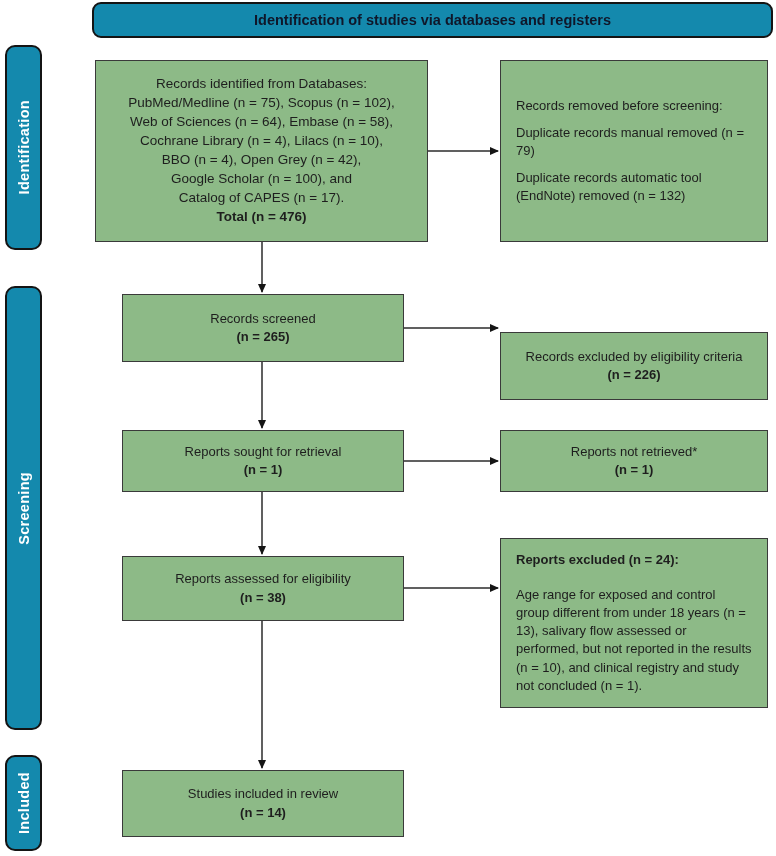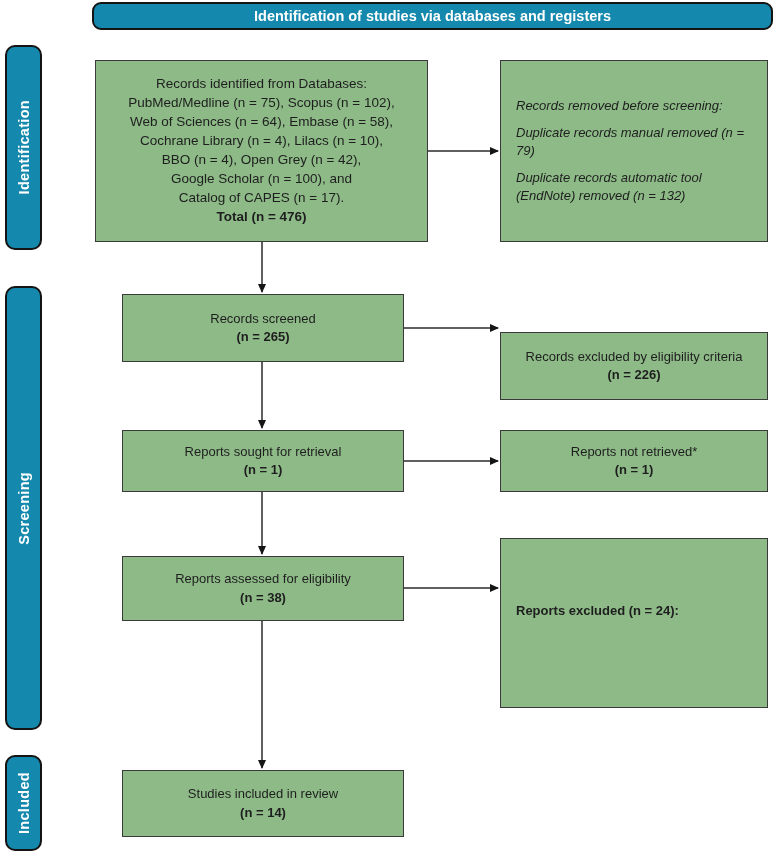--- a/index.html
+++ b/index.html
@@ -8,25 +8,25 @@
   .canvas {
     position: relative;
     width: 776px;
     height: 856px;
     background: #ffffff;
     overflow: hidden;
     color: #1e1e1e;
   }
   
   .header-bar {
-    position: absolute; left: 92px; top: 2px; width: 681px; height: 28px;
+    position: absolute; left: 92px; top: 2px; width: 681px; height: 36px;
     background: var(--teal, #1489ad);
     border: 2px solid #141414; border-radius: 9px;
     display: flex; align-items: center; justify-content: center;
-    color: #ffffff; font-weight: bold; font-size: 14.5px;
+    color: #0f172a; font-weight: bold; font-size: 14.5px;
   }
   .pill {
     position: absolute; left: 5px; width: 37px;
     background: var(--teal, #1489ad);
     border: 2px solid #141414; border-radius: 10px;
     display: flex; align-items: center; justify-content: center;
   }
   .pill-label {
     writing-mode: vertical-rl; transform: rotate(180deg);
     color: #ffffff; font-weight: bold; font-size: 14.5px; letter-spacing: 0.3px;
@@ -42,21 +42,21 @@
     border: 1.5px solid #3a3a3a;
     font-size: 13px; line-height: 1.4; color: #1e1e1e;
   }
   .box.centered {
     display: flex; flex-direction: column;
     align-items: center; justify-content: center;
     text-align: center; padding: 0 6px;
   }
   .box.lefted { padding: 12px 15px; display: flex; flex-direction: column; justify-content: center; text-align: left; }
   .box-identified      { left: 95px;  top: 60px;  width: 333px; height: 182px; font-size: 13.5px; }
-  .box-removed         { left: 500px; top: 60px;  width: 268px; height: 182px; font-style: italic; }
+  .box-removed         { left: 500px; top: 60px;  width: 268px; height: 182px; }
   .box-screened        { left: 122px; top: 294px; width: 282px; height: 68px; }
   .box-excluded-crit   { left: 500px; top: 292px; width: 268px; height: 68px; margin-top: 40px; }
   .box-sought          { left: 122px; top: 430px; width: 282px; height: 62px; }
   .box-not-retrieved   { left: 500px; top: 430px; width: 268px; height: 62px; }
   .box-assessed        { left: 122px; top: 556px; width: 282px; height: 65px; }
   .box-reports-excl    { left: 500px; top: 538px; width: 268px; height: 170px; justify-content: flex-start; padding-top: 17px; }
   .box-included-review { left: 122px; top: 770px; width: 282px; height: 67px; }
   .box .line { display: block; }
   .box strong { font-weight: bold; }
   .para { margin: 0 0 9px 0; }
@@ -135,20 +135,21 @@
     <strong class="line">(n = 1)</strong>
   </div>
 
   <div class="box centered box-assessed">
     <span class="line">Reports assessed for eligibility</span>
     <strong class="line">(n = 38)</strong>
   </div>
   <div class="box lefted box-reports-excl">
     <p class="para"><strong>Reports excluded (n = 24):</strong></p>
     <div class="gap-md"></div>
+    <p class="para">Age range for exposed and control group different from under 18 years (n = 13), salivary flow assessed or performed, but not reported in the results (n = 10), and clinical registry and study not concluded (n = 1).</p>
   </div>
 
   <div class="box centered box-included-review">
     <span class="line">Studies included in review</span>
     <strong class="line">(n = 14)</strong>
   </div>
 
 </div>
 
 </body></html>

